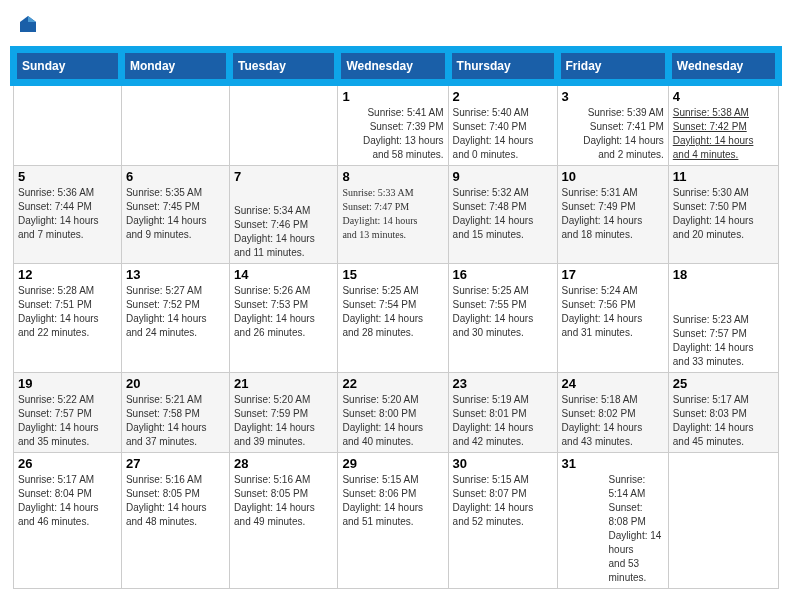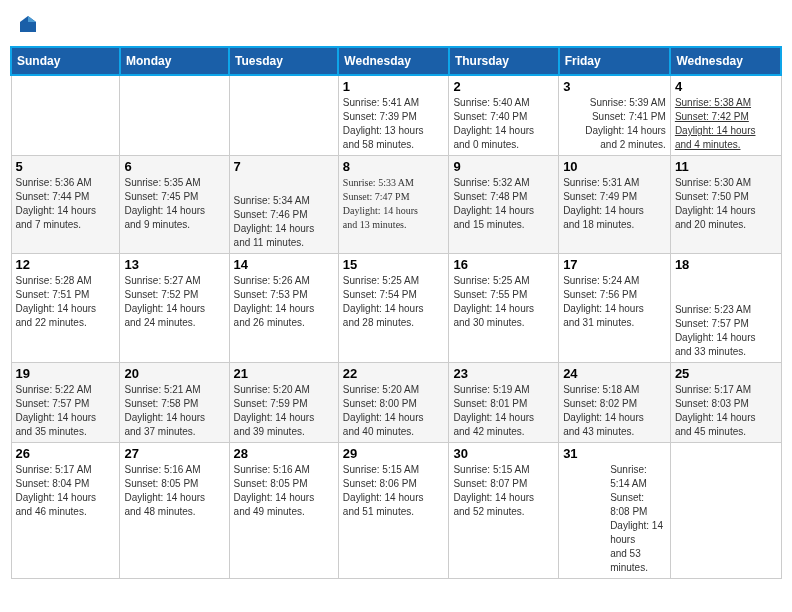--- a/index.html
+++ b/index.html
@@ -57,21 +57,21 @@
       width: 100%;
       border-collapse: collapse;
       font-size: 11px;
     }
     .calendar th {
       background-color: #1a5fa8;
       color: #fff;
       text-align: left;
       padding: 6px 5px;
       font-size: 12px;
-      border: 2px solid #0ea5e9;
+      border: 7px solid #0ea5e9;
     }
     .calendar td {
       border: 1px solid #ccc;
       vertical-align: top;
       padding: 3px 4px;
       width: 113px;
       min-height: 80px;
       background: #fff;
     }
     .calendar tr:nth-child(even) td {
@@ -124,21 +124,21 @@
         <th>Wednesday</th>
       </tr>
   </thead>
   <tbody id="calendar-body">
   <tr>
         <td class="empty-cell"></td>
         <td class="empty-cell"></td>
         <td class="empty-cell"></td>
         <td>
           <span class="day-number">1</span>
-          <div class="day-info" style="white-space: pre-line;">Sunrise: 5:41 AM
+          <div class="day-info" style="white-space: pre-line; text-align: right;">Sunrise: 5:41 AM
 Sunset: 7:39 PM
 Daylight: 13 hours
 and 58 minutes.</div>
         </td>
         <td>
           <span class="day-number">2</span>
           <div class="day-info" style="white-space: pre-line;">Sunrise: 5:40 AM
 Sunset: 7:40 PM
 Daylight: 14 hours
 and 0 minutes.</div>

